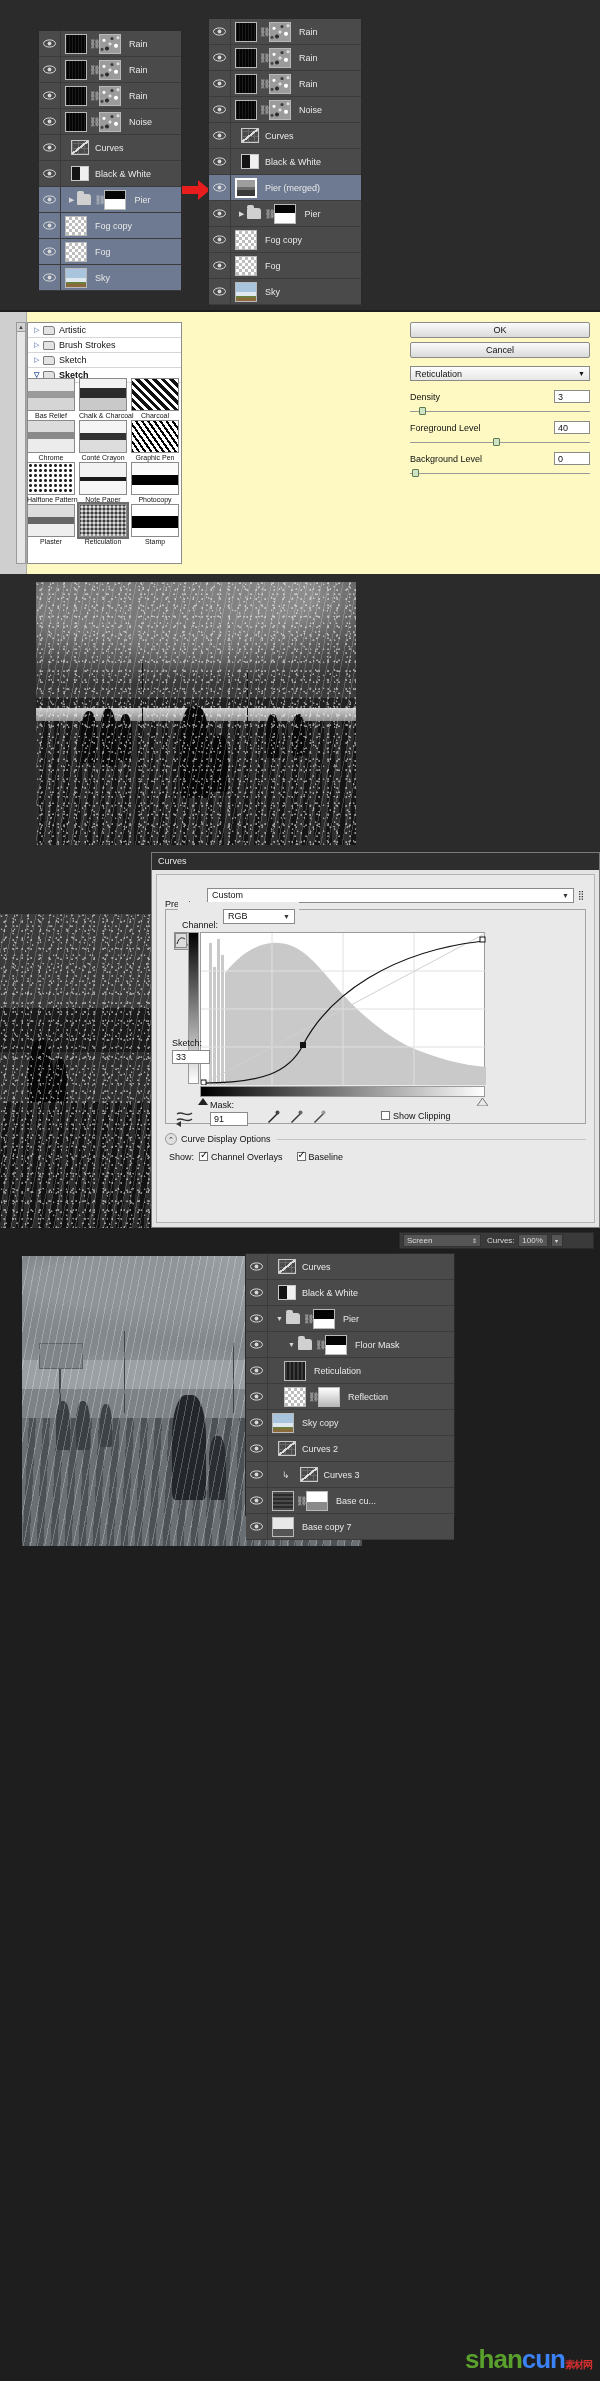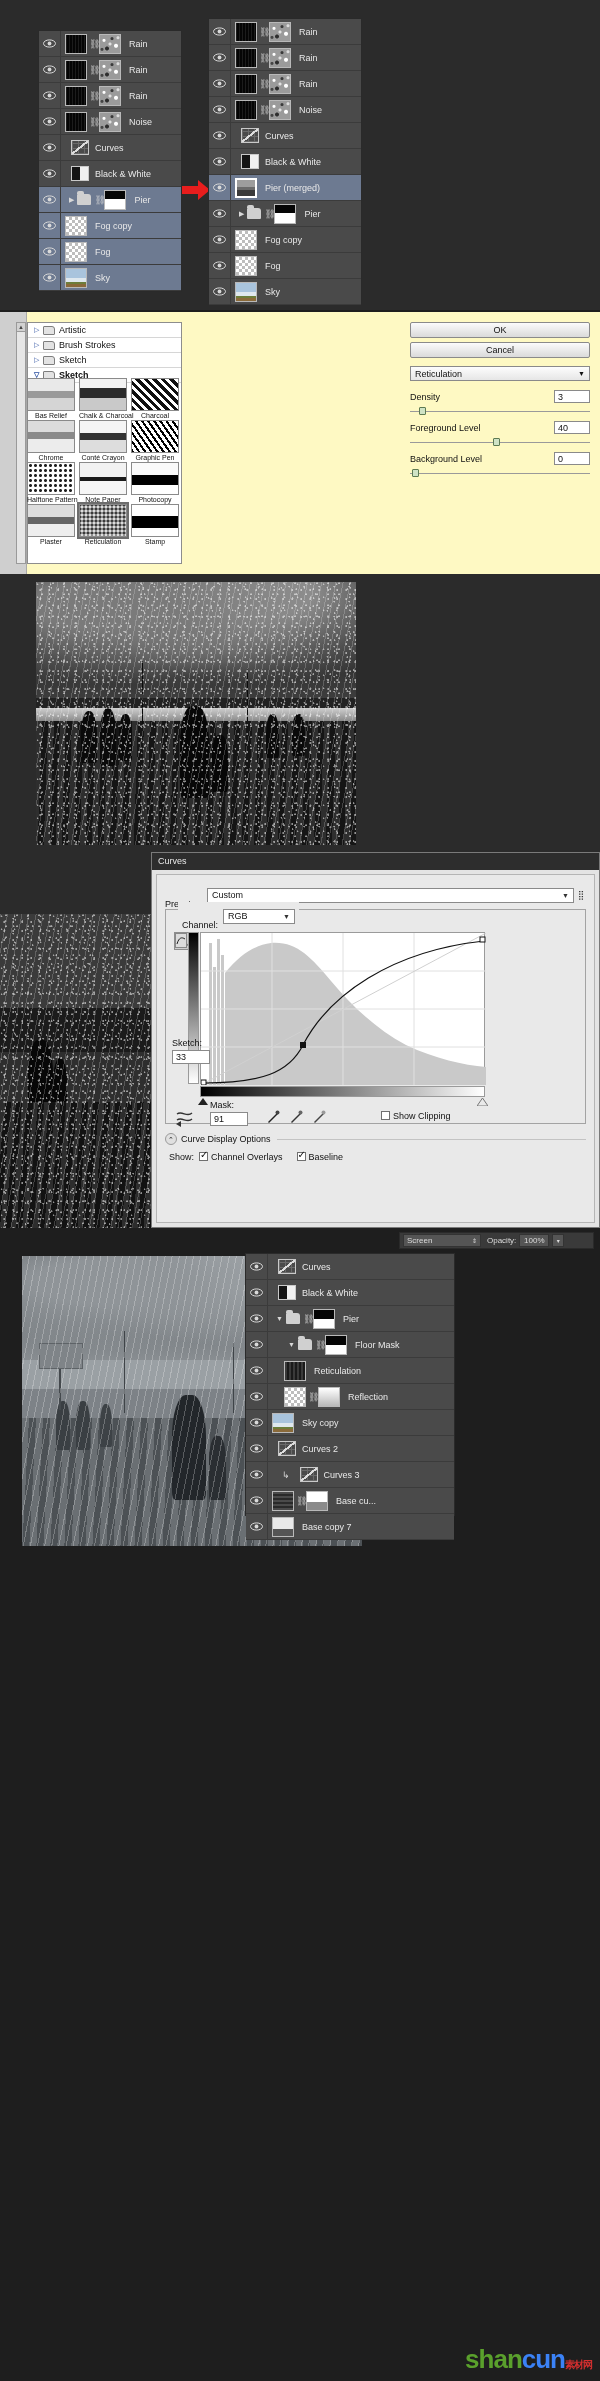--- a/index.html
+++ b/index.html
@@ -781,21 +781,21 @@
     <div class="abs" style="left:30%;top:26%;width:1.3px;height:28%;background:#3f4448;"></div>
     <div class="abs" style="left:62%;top:30%;width:1.3px;height:24%;background:#3f4448;"></div>
     <div class="rainstr" style="opacity:.45;"></div>
   </div>
 
   <div class="optbar">
     <div class="blendsel">
       <span>Screen</span>
       <span style="font-size:6px;">⇕</span>
     </div>
-    <span style="margin-left:6px;">Opacity:</span>
+    <span style="margin-left:6px;">Curves:</span>
     <div class="opval">100%</div>
     <span style="margin-left:3px;width:12px;height:13px;background:#555;border:1px solid #333;text-align:center;line-height:12px;font-size:6px;">▾</span>
   </div>
 
   <div class="lp" id="lpC" style="left:245px; top:29px; width:210px; height:262px; left:245px; top:25px; width:210px; height:263px;">
       <div class="lp-row">
         <span class="eye">
           <svg width="13" height="9" viewBox="0 0 13 9">
             <ellipse cx="6.5" cy="4.5" rx="6" ry="3.6" fill="none" stroke="#d9d9d9" stroke-width="1"></ellipse>
             <circle cx="6.5" cy="4.5" r="1.9" fill="#d9d9d9"></circle>

